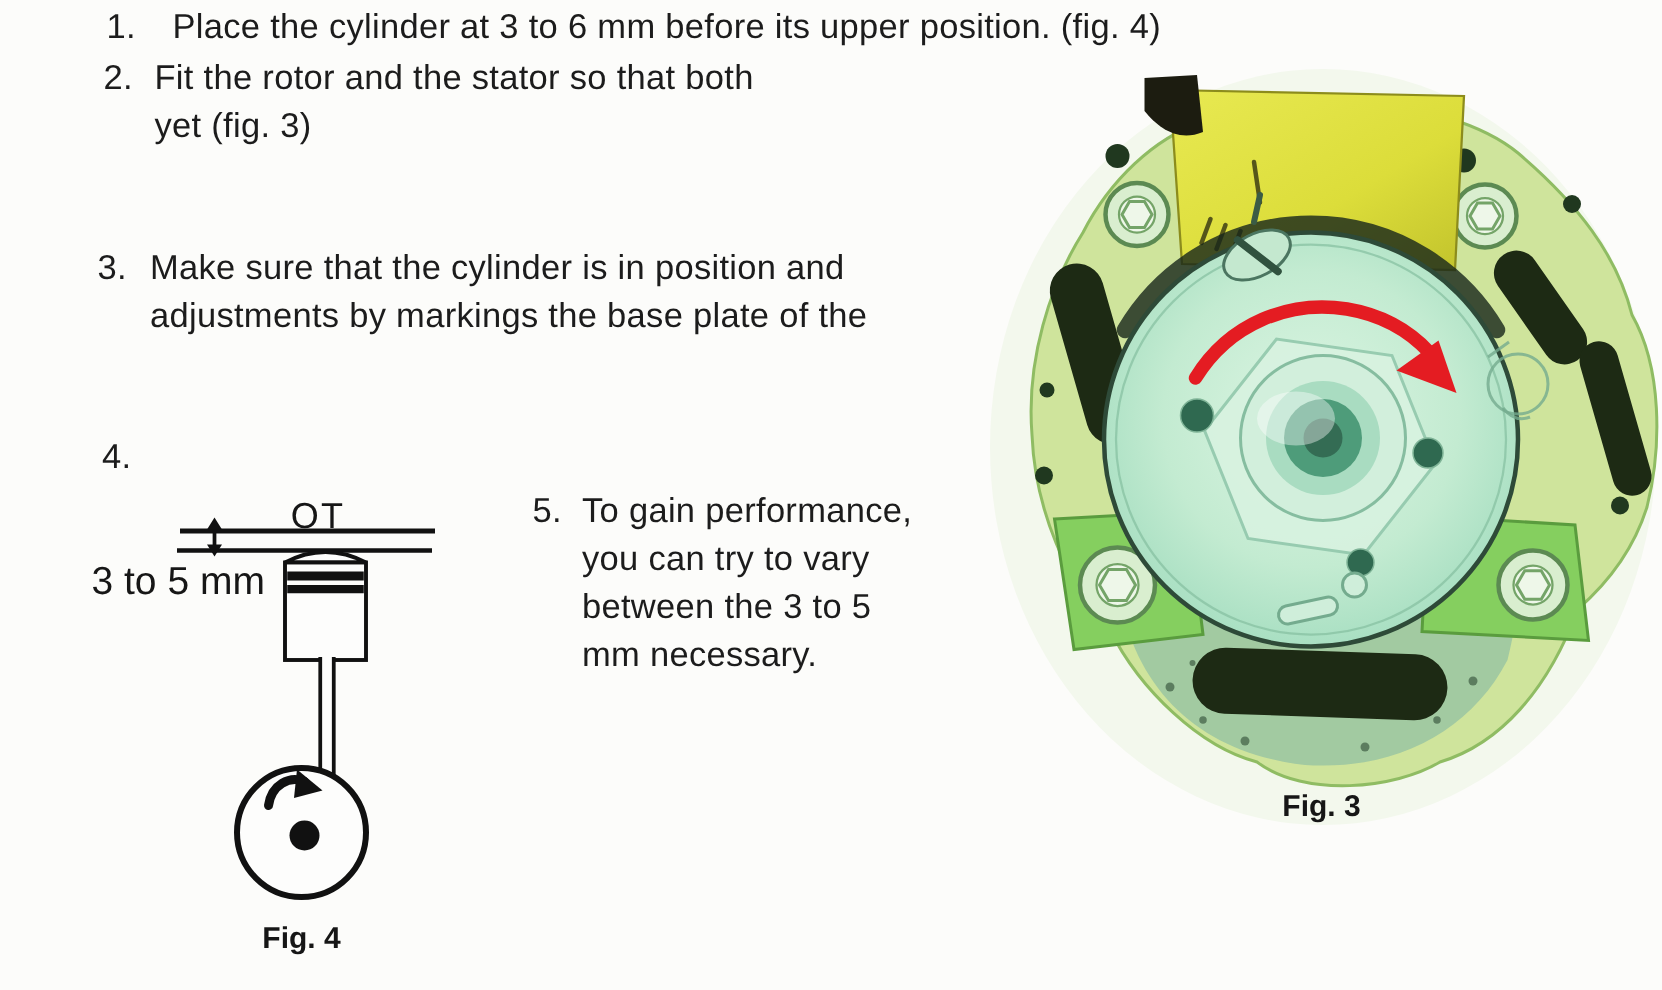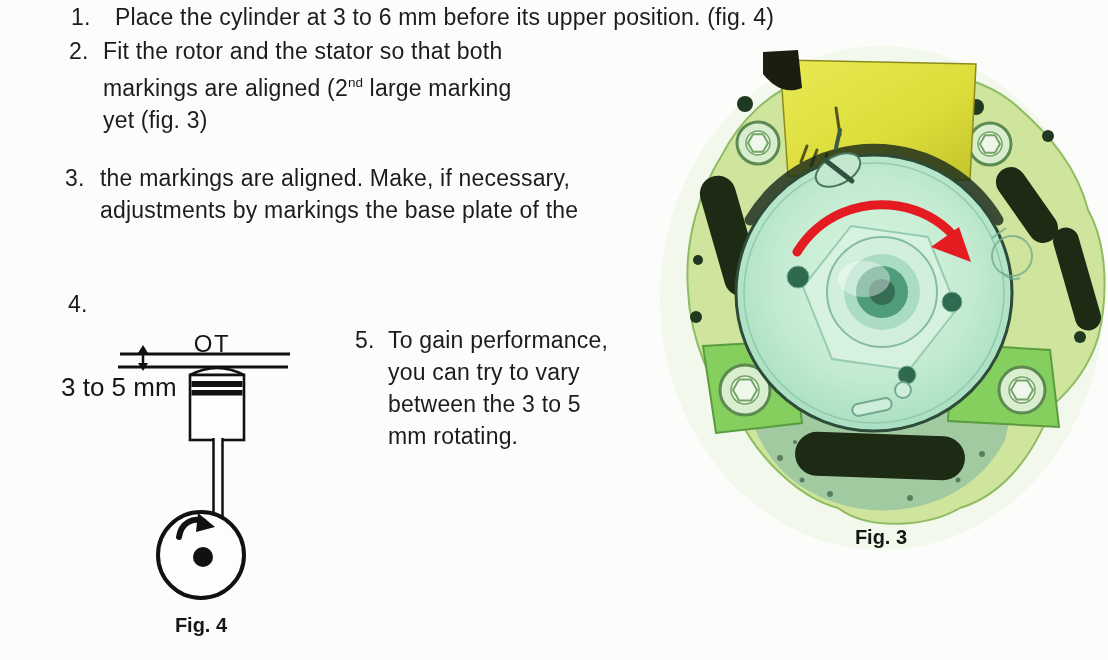--- a/index.html
+++ b/index.html
@@ -52,44 +52,43 @@
     <span class="num">1.</span>
     <div>
       <div class="line">Place the cylinder at 3 to 6 mm before its upper position. (fig. 4)</div>
     </div>
   </div>
 
   <div class="step step2">
     <span class="num">2.</span>
     <div>
       <div class="line">Fit the rotor and the stator so that both</div>
-      <div class="line"><span>markings are aligned (2</span><sup class="ord">nd</sup><span> large marking</span></div>
       <div class="line">yet (fig. 3)</div>
     </div>
   </div>
 
   <div class="step step3">
     <span class="num">3.</span>
     <div>
-      <div class="line">the markings are aligned. Make, if necessary,</div>
+      <div class="line">Make sure that the cylinder is in position and</div>
       <div class="line">adjustments by markings the base plate of the</div>
     </div>
   </div>
 
   <div class="step step4">
     <span class="num">4.</span>
   </div>
 
   <div class="step step5">
     <span class="num">5.</span>
     <div>
       <div class="line">To gain performance,</div>
       <div class="line">you can try to vary</div>
       <div class="line">between the 3 to 5</div>
-      <div class="line">mm rotating.</div>
+      <div class="line">mm necessary.</div>
     </div>
   </div>
 
   <svg class="fig4-svg" width="270" height="322" viewBox="0 0 270 322">
 
     <text class="fig4-label" x="172" y="32" text-anchor="middle">OT</text>
 
     <line class="ink" x1="80" y1="34" x2="250" y2="34" stroke-width="3.2"></line>
     <line class="ink" x1="78" y1="47" x2="248" y2="47" stroke-width="3"></line>
 

